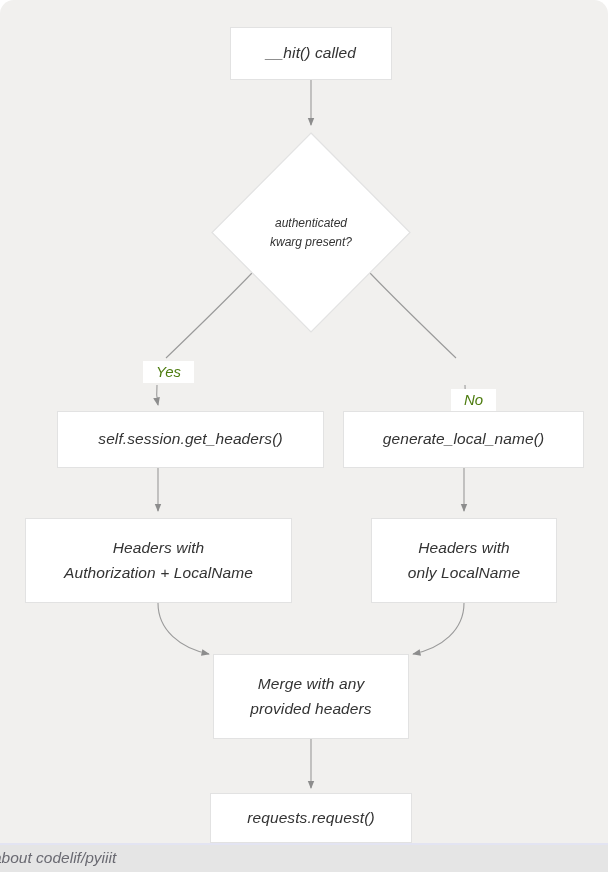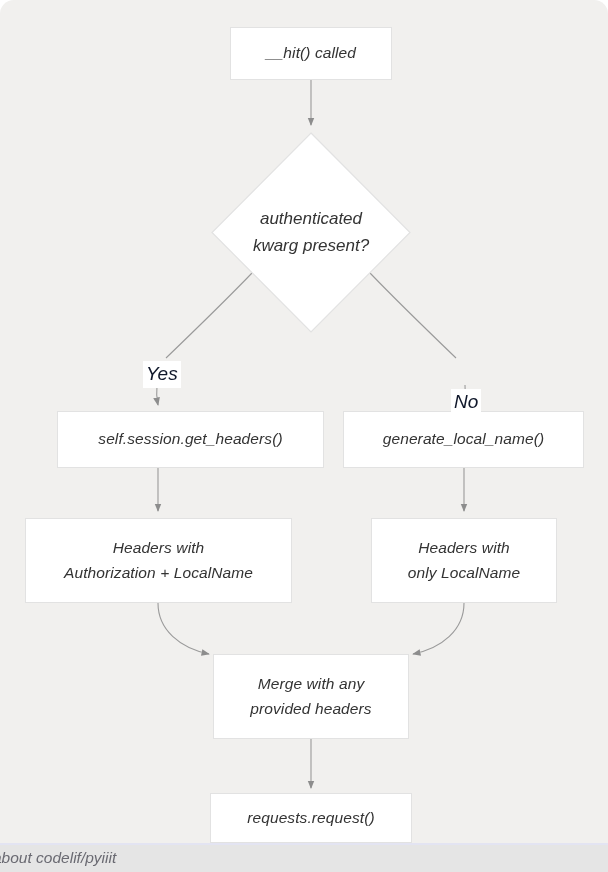--- a/index.html
+++ b/index.html
@@ -76,32 +76,32 @@
     position: absolute;
     left: 0;
     top: 0;
     width: 100%;
     height: 100%;
     display: flex;
     align-items: center;
     justify-content: center;
     text-align: center;
     color: #333333;
-    font-size: 17px;
+    font-size: 12px;
     line-height: 1.58;
     white-space: pre-line;
   }
 
   .edge-label {
     position: absolute;
     background: #ffffff;
-    color: #0f172a;
-    font-size: 19px;
+    color: #4d7c0f;
+    font-size: 15px;
     line-height: 1.2;
-    padding: 2px 3px;
+    padding: 2px 13px;
     z-index: 3;
     white-space: nowrap;
   }
 
   
   #footer {
     position: absolute;
     left: 0;
     top: 845px;
     width: 608px;

